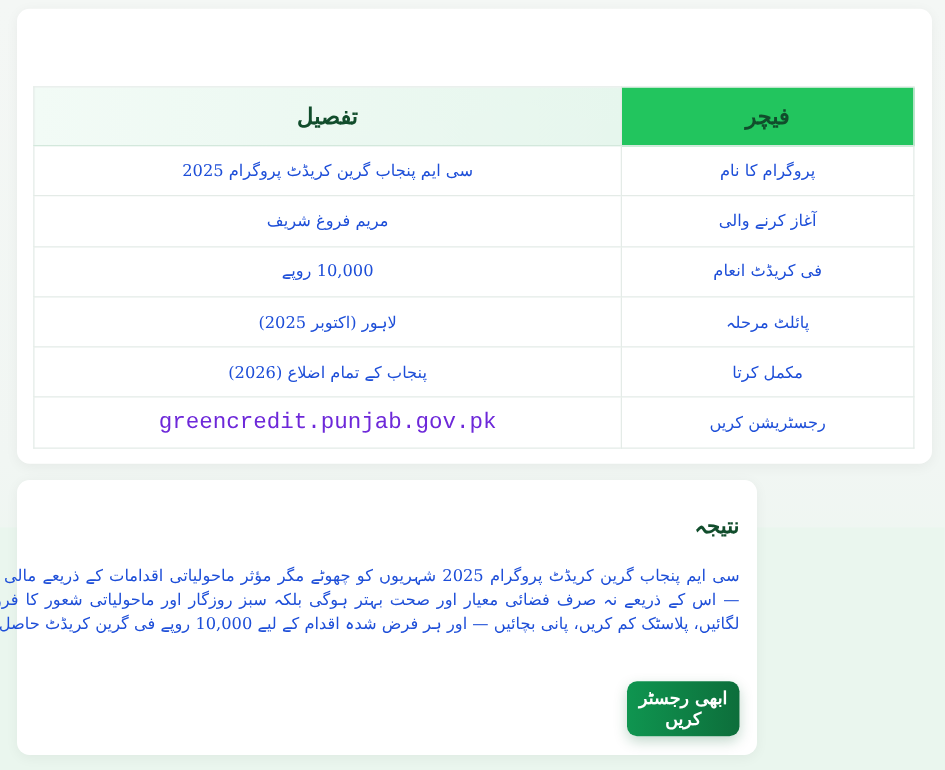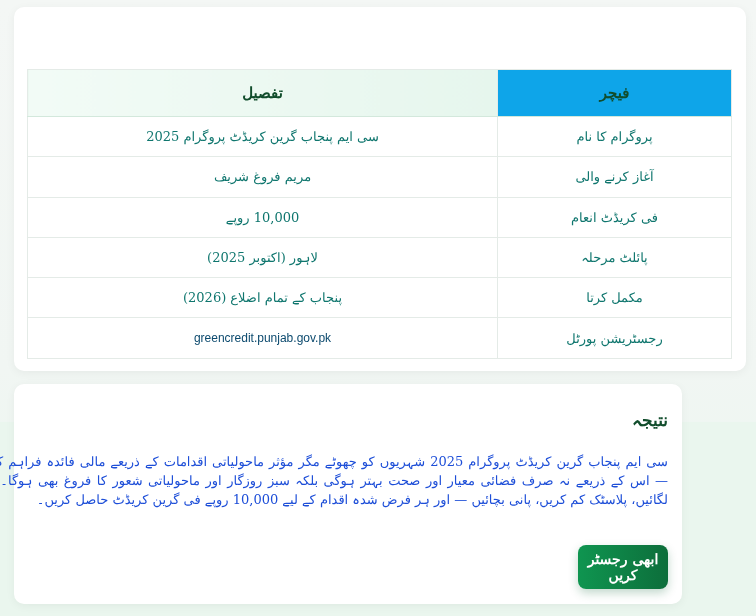--- a/index.html
+++ b/index.html
@@ -14,21 +14,21 @@
       position: absolute; left: 0; right: 0; top: 422px; bottom: 0;
       background: #eaf6ee;
     }
     .card {
       position: absolute;
       background: #ffffff;
       border-radius: 10px;
       box-shadow: 0 2px 10px rgba(0,0,0,0.05);
     }
     .card-highlights { left: 14px; top: 7px; width: 732px; height: 364px; }
-    .card-result { left: 14px; top: 384px; width: 668px; height: 220px; }
+    .card-result { left: 14px; top: 384px; width: 592px; height: 220px; }
 
     .section-title {
       position: absolute;
       right: 14px;
       top: 27px;
       color: #114d2c;
       font-weight: bold;
       font-size: 17px;
       line-height: 22px;
       white-space: nowrap;
@@ -51,34 +51,34 @@
     }
     table.hl th, table.hl td {
       border: 1px solid #e4ebe7;
       text-align: center;
       vertical-align: middle;
     }
     table.hl th {
       height: 47px;
       color: #114d2c;
       font-weight: bold;
-      font-size: 15px;
+      font-size: 18px;
       background: linear-gradient(90deg, #f2fbf6 0%, #e6f6ed 100%);
       border-bottom: 1px solid #d3e8dc;
     }
-    table.hl th.col-feature { width: 234px; background: #0ea5e9; font-family: Liberation Serif, serif; }
+    table.hl th.col-feature { width: 234px; background: #22c55e; }
     table.hl td {
       height: 40.3px;
       font-size: 13px;
-      color: #0f766e;
+      color: #1d4ed8;
     }
     table.hl td.portal-val {
-      font-family: Liberation Sans, sans-serif;
-      font-size: 12px;
-      color: #0c4a6e;
+      font-family: Liberation Mono, monospace;
+      font-size: 18px;
+      color: #6d28d9;
       direction: ltr;
     }
 
     .result-title {
       position: absolute;
       right: 14px;
       top: 26px;
       color: #114d2c;
       font-weight: bold;
       font-size: 17px;
@@ -140,21 +140,21 @@
       </tr>
       <tr>
         <td>پائلٹ مرحلہ</td>
         <td>لاہور (اکتوبر 2025)</td>
       </tr>
       <tr>
         <td>مکمل کرتا</td>
         <td>پنجاب کے تمام اضلاع (2026)</td>
       </tr>
       <tr>
-        <td>رجسٹریشن پورٹل</td>
+        <td>رجسٹریشن کریں</td>
         <td class="portal-val">greencredit.punjab.gov.pk</td>
       </tr>
     </tbody>
   </table>
 </section>
 
 <section class="card card-result">
   <h2 class="result-title">نتیجہ</h2>
   <p class="result-text">سی ایم پنجاب گرین کریڈٹ پروگرام 2025 شہریوں کو چھوٹے مگر مؤثر ماحولیاتی اقدامات کے ذریعے مالی فائدہ فراہم کرتا ہے — اس کے ذریعے نہ صرف فضائی معیار اور صحت بہتر ہوگی بلکہ سبز روزگار اور ماحولیاتی شعور کا فروغ بھی ہوگا۔ درخت لگائیں، پلاسٹک کم کریں، پانی بچائیں — اور ہر فرض شدہ اقدام کے لیے 10,000 روپے فی گرین کریڈٹ حاصل کریں۔</p>
   <button class="cta-button">ابھی رجسٹر کریں</button>

